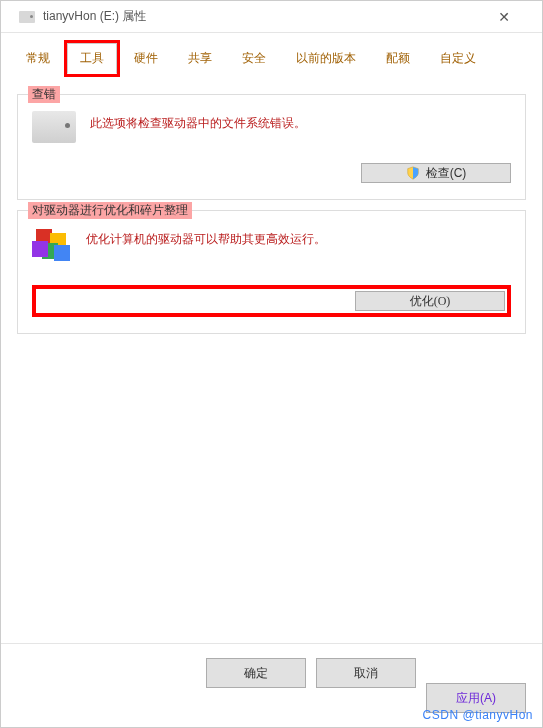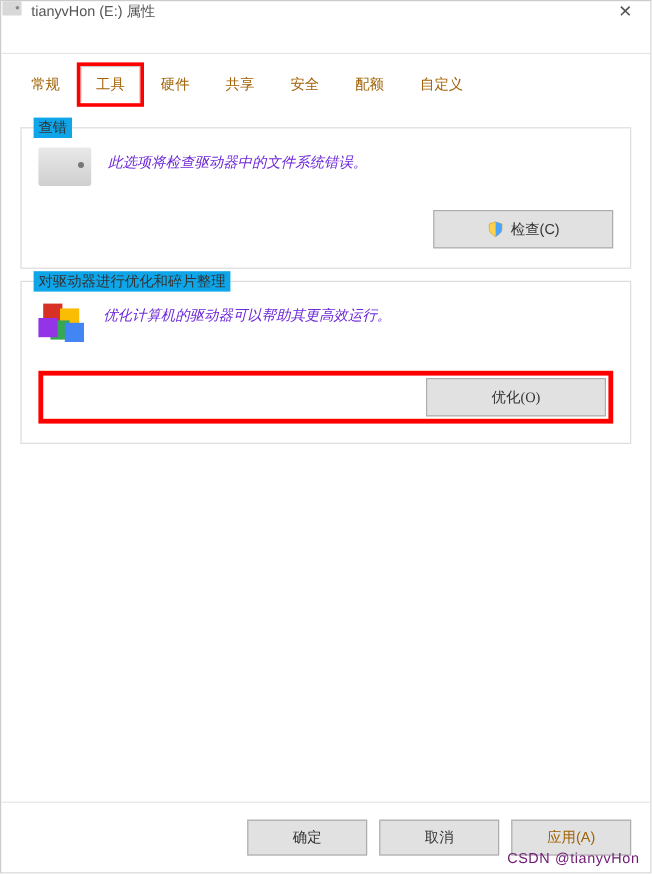--- a/index.html
+++ b/index.html
@@ -5,69 +5,70 @@
     * { margin: 0; padding: 0; box-sizing: border-box; }
     body {
       font-family: "Microsoft YaHei", "Segoe UI", sans-serif;
       font-size: 12px;
       background: #fff;
       width: 543px;
       height: 728px;
       overflow: hidden;
     }
     .window { width: 543px; height: 728px; border: 1px solid #ccc; background: #fff; display: flex; flex-direction: column; }
-    .titlebar { height: 44px; display: flex; align-items: flex-start; padding: 0 1px; border-bottom: 1px solid #e5e5e5; }
+    .titlebar { height: 32px; display: flex; align-items: center; padding: 0 18px; border-bottom: 1px solid #e5e5e5; }
     .titlebar .drive-icon { width: 16px; height: 12px; background: #d8d8d8; border-radius: 1px; margin-right: 8px; position: relative; }
     .titlebar .drive-icon::after { content: ""; position: absolute; right: 2px; top: 4px; width: 3px; height: 3px; border-radius: 50%; background: #888; }
     .titlebar .title { color: #555; flex: 1; }
     .titlebar .close { width: 40px; text-align: center; color: #555; font-size: 14px; }
     .tabstrip { display: flex; padding: 10px 12px 0 12px; gap: 4px; }
     .tab { padding: 6px 12px; color: #a16207; cursor: default; border: 1px solid transparent; position: relative; }
     .tab.selected { border: 1px solid #ccc; border-bottom: 1px solid #fff; text-align: right; }
     .tab.highlighted::before { content: ""; position: absolute; left: -4px; right: -4px; top: -4px; bottom: -4px; border: 3px solid #ff0000; pointer-events: none; }
     .content { flex: 1; padding: 10px 16px 0 16px; }
     .groupbox { border: 1px solid #ddd; margin-top: 10px; padding: 14px 14px 16px 14px; position: relative; }
-    .groupbox .legend { position: absolute; top: -9px; left: 10px; background: #0ea5e9; padding: 0 4px; color: #333; }
+    .groupbox .legend { position: absolute; top: -9px; left: 10px; background: #fca5a5; padding: 0 4px; color: #333; }
     .row { display: flex; align-items: flex-start; gap: 14px; margin-bottom: 20px; }
     .drive-big { width: 44px; height: 32px; background: linear-gradient(#e8e8e8,#cfcfcf); border-radius: 2px; margin-top: 2px; position: relative; flex-shrink: 0; }
     .drive-big::after { content: ""; position: absolute; right: 6px; top: 12px; width: 5px; height: 5px; border-radius: 50%; background: #777; }
     .defrag-icon { width: 40px; height: 40px; flex-shrink: 0; position: relative; }
     .cube { position: absolute; width: 16px; height: 16px; }
     .c1 { background: #d93025; left: 4px; top: 4px; }
     .c2 { background: #fbbc04; left: 18px; top: 8px; }
     .c3 { background: #34a853; left: 10px; top: 18px; }
     .c4 { background: #4285f4; left: 22px; top: 20px; }
     .c5 { background: #9334e6; left: 0px; top: 16px; }
-    .desc { color: #6d28d9; padding-top: 6px; font-style: italic; }
+    .desc { color: #b91c1c; padding-top: 6px; }
     .btnrow { display: flex; justify-content: flex-end; }
     .btnrow.highlighted { position: relative; padding: 6px; font-family: Liberation Serif, serif; }
     .btnrow.highlighted::before { content: ""; position: absolute; left: 0; right: 0; top: 0; bottom: 0; border: 4px solid #ff0000; pointer-events: none; }
-    .win-btn { min-width: 150px; height: 32px; background: #e1e1e1; border: 1px solid #adadad; display: flex; align-items: center; justify-content: center; gap: 6px; font-family: inherit; font-size: 12px; color: #333; }
+    .win-btn { min-width: 150px; height: 20px; background: #e1e1e1; border: 1px solid #adadad; display: flex; align-items: center; justify-content: center; gap: 6px; font-family: inherit; font-size: 12px; color: #333; }
     .shield { width: 14px; height: 14px; display: inline-block; }
     .footer { display: flex; justify-content: flex-end; gap: 10px; padding: 14px 16px; border-top: 1px solid #e5e5e5; }
     .footer .win-btn { min-width: 100px; height: 30px; }
-    .win-btn.disabled { color: #a16207; }
-    .watermark { position: absolute; right: 10px; bottom: 6px; color: #701a75; font-size: 12px; letter-spacing: 0.5px; margin-top: 19px; }
+    .win-btn.disabled { color: #6d28d9; margin-top: 25px; }
+    .watermark { position: absolute; right: 10px; bottom: 6px; color: #3b82f6; font-size: 12px; letter-spacing: 0.5px; margin-top: 19px; }
   </style>
 </head>
 <body>
 
 <div class="window">
   <div class="titlebar">
     <span class="drive-icon"></span>
     <span class="title">tianyvHon (E:) 属性</span>
     <span class="close">✕</span>
   </div>
 
   <div class="tabstrip">
     <div class="tab"><span>常规</span></div>
     <div class="tab selected highlighted"><span>工具</span></div>
     <div class="tab"><span>硬件</span></div>
     <div class="tab"><span>共享</span></div>
     <div class="tab"><span>安全</span></div>
+    <div class="tab"><span>以前的版本</span></div>
     <div class="tab"><span>配额</span></div>
     <div class="tab"><span>自定义</span></div>
   </div>
 
   <div class="content">
 
     <div class="groupbox">
       <div class="legend">查错</div>
       <div class="row">
         <div class="drive-big"></div>

